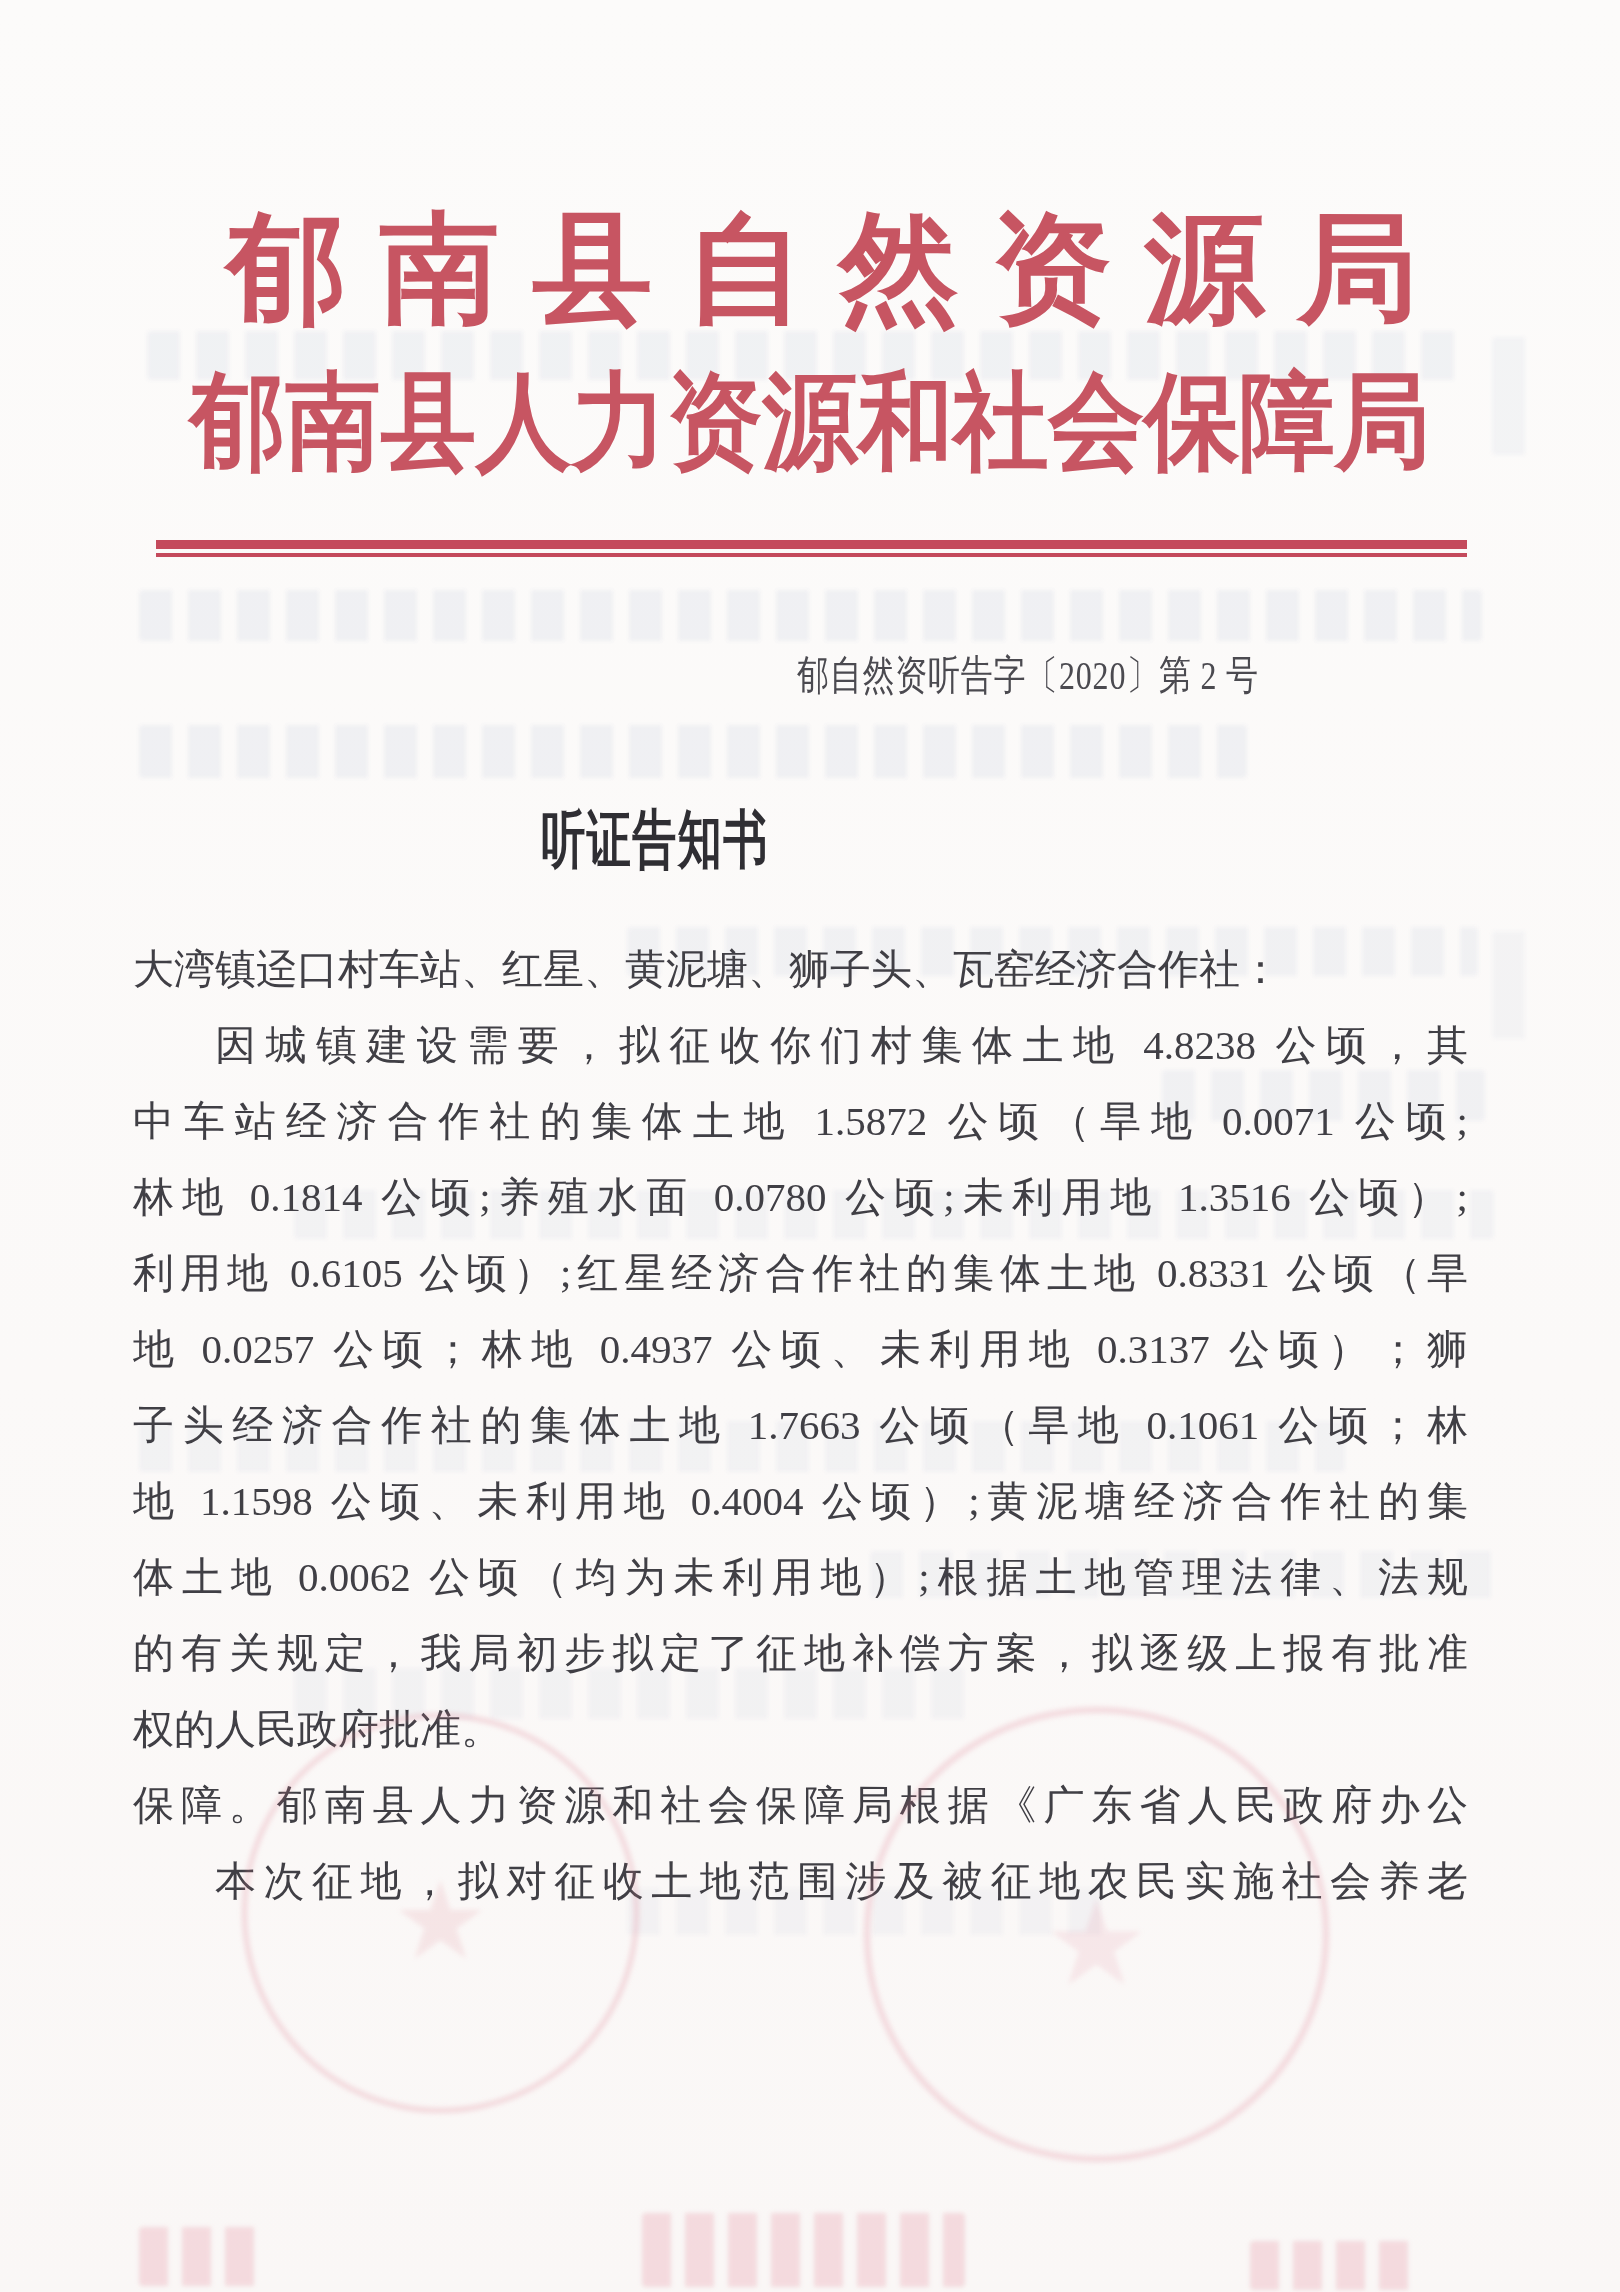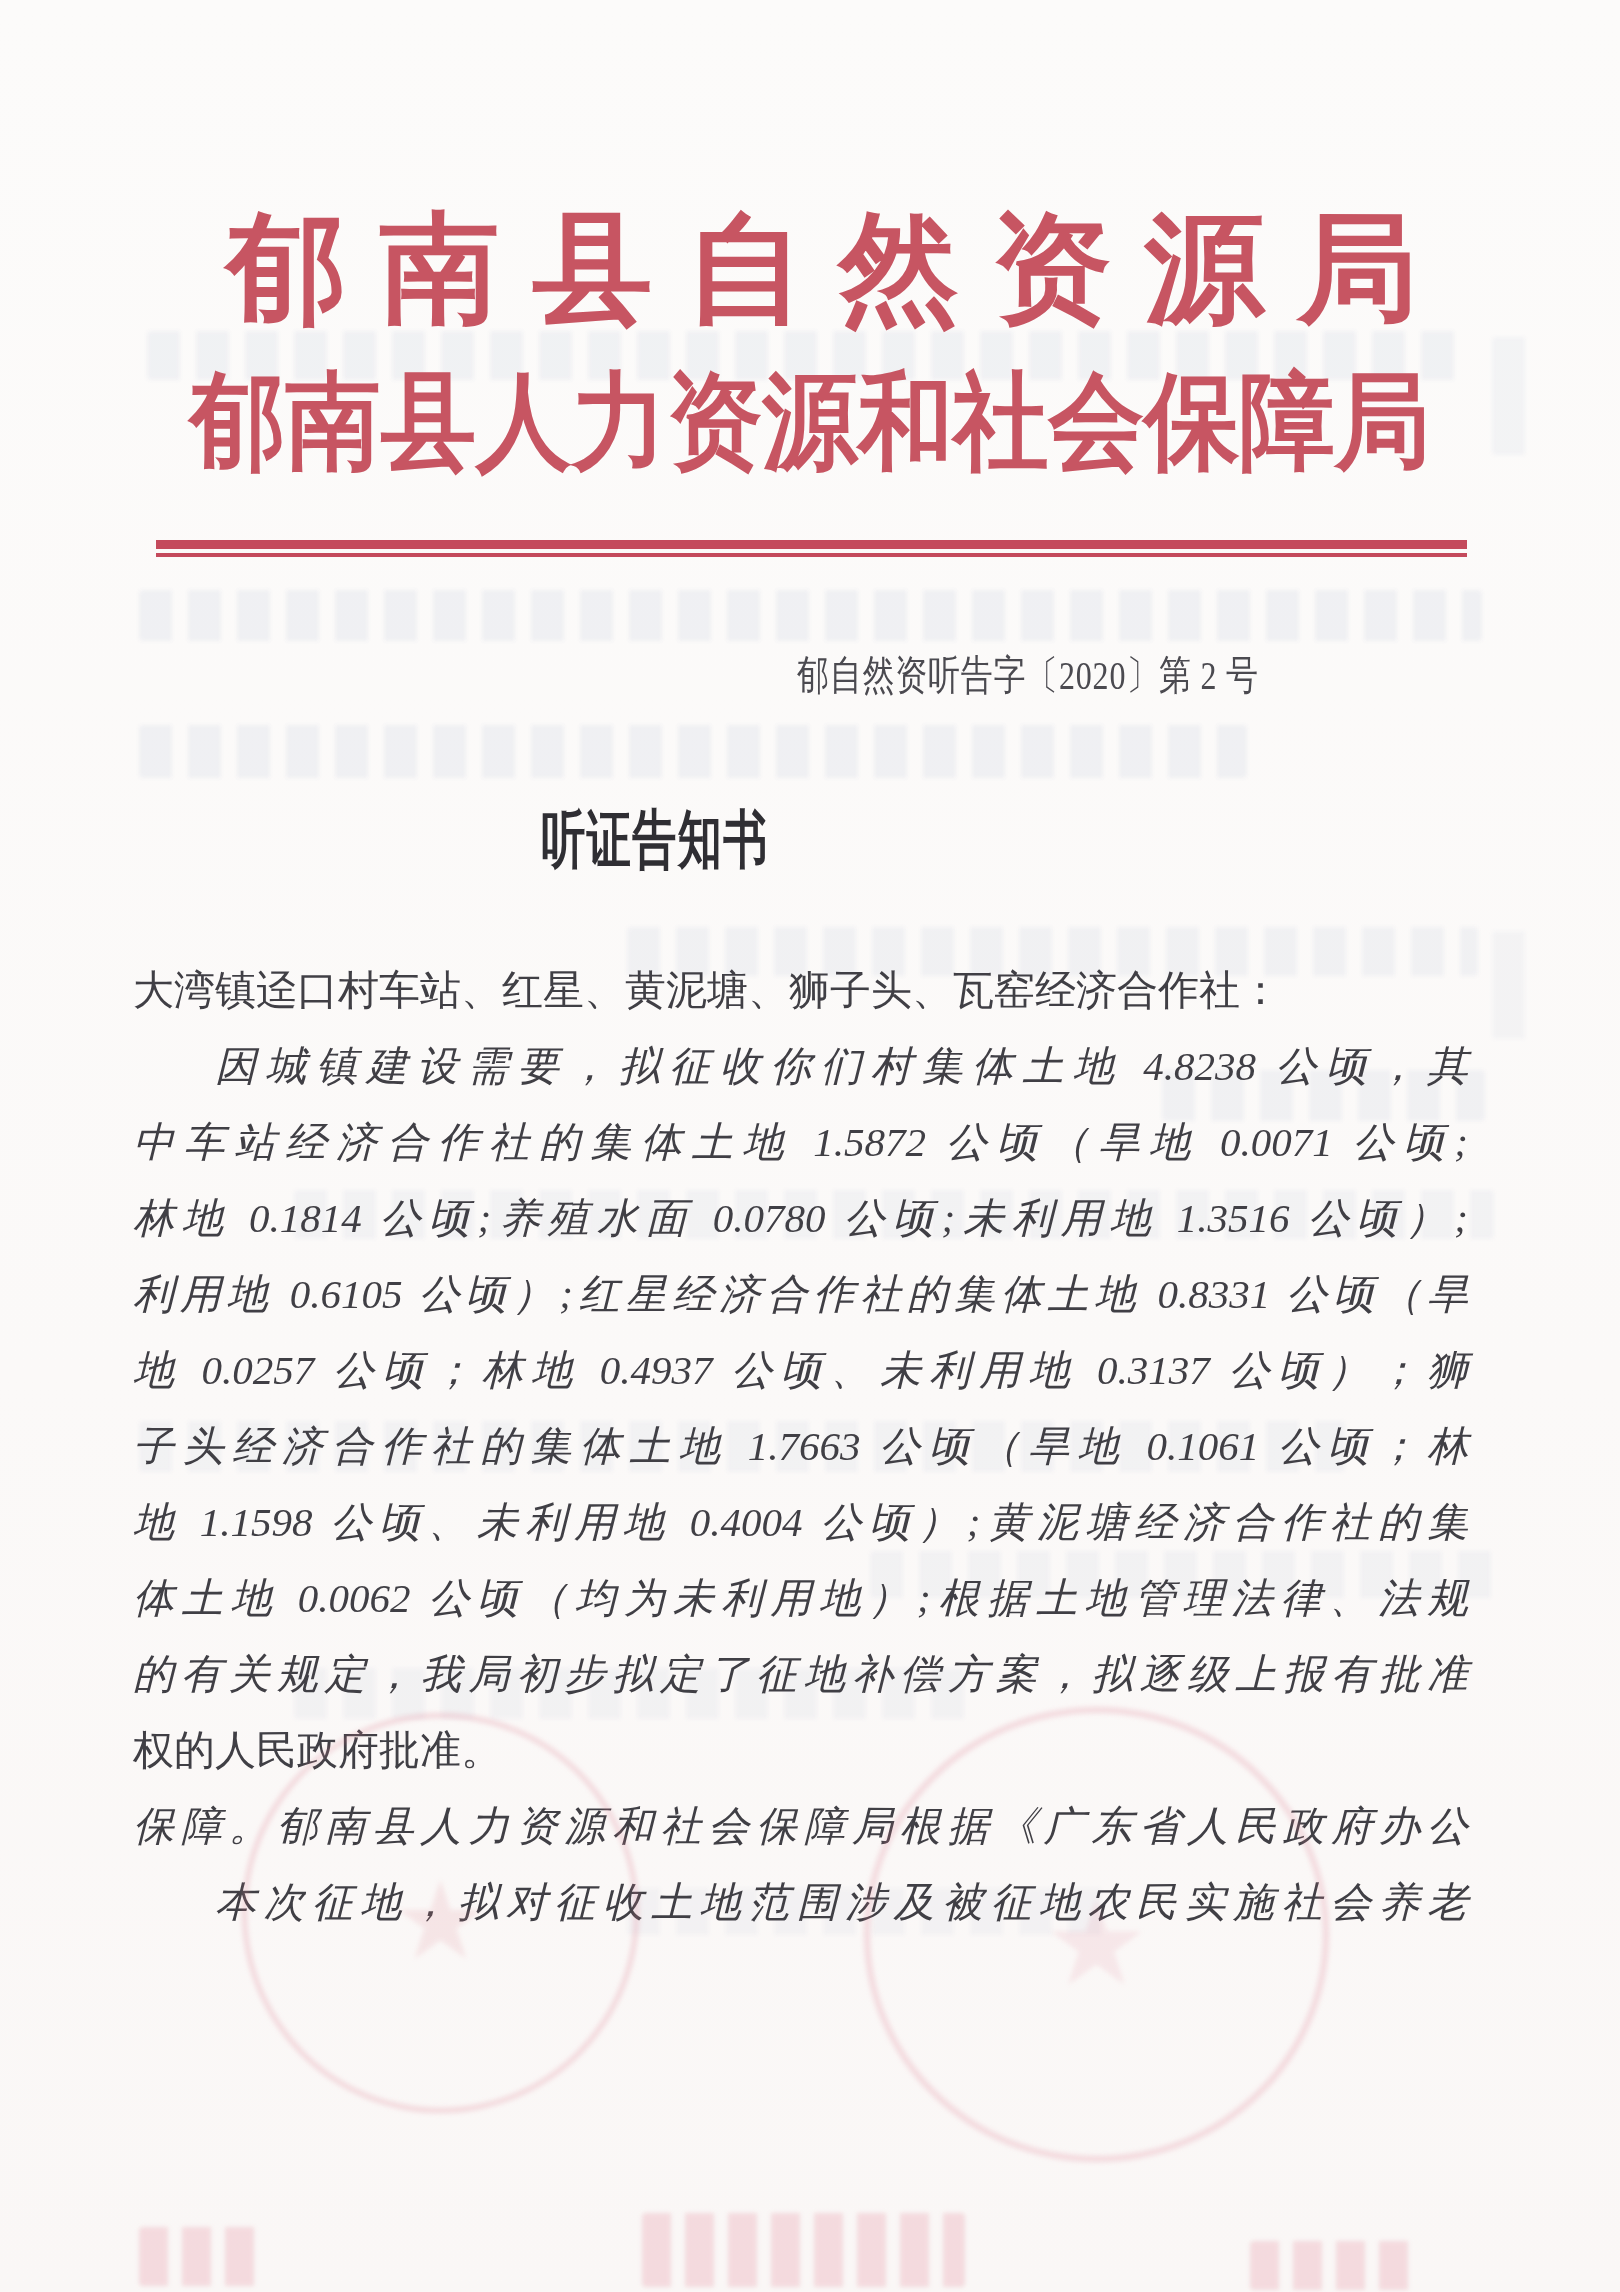--- a/index.html
+++ b/index.html
@@ -48,32 +48,31 @@
     position:absolute;left:449px;top:806px;width:412px;
     text-align:center;
     font-size:63px;font-weight:bold;line-height:69px;
     color:#2f2e33;letter-spacing:2px;
     transform:scaleX(0.7);transform-origin:50% 50%;
     white-space:nowrap;
   }
 
   
   .body-block{
-    position:absolute;left:133px;top:952px;width:1335px;
+    position:absolute;left:133px;top:931px;width:1335px;
     font-size:41px;color:#403f45;
   }
   .line{
     height:76px;line-height:76px;
     white-space:nowrap;
   }
   .line.fill{
     white-space:normal;
     text-align:justify;
     text-align-last:justify;
-    font-style:italic;
   }
   .line.indent{text-indent:82px;}
 
   
   .ghost{
     position:absolute;
     background:repeating-linear-gradient(90deg,
       rgba(104,126,174,0.10) 0px, rgba(104,126,174,0.10) 33px,
       rgba(0,0,0,0) 33px, rgba(0,0,0,0) 49px);
     filter:blur(2px);

